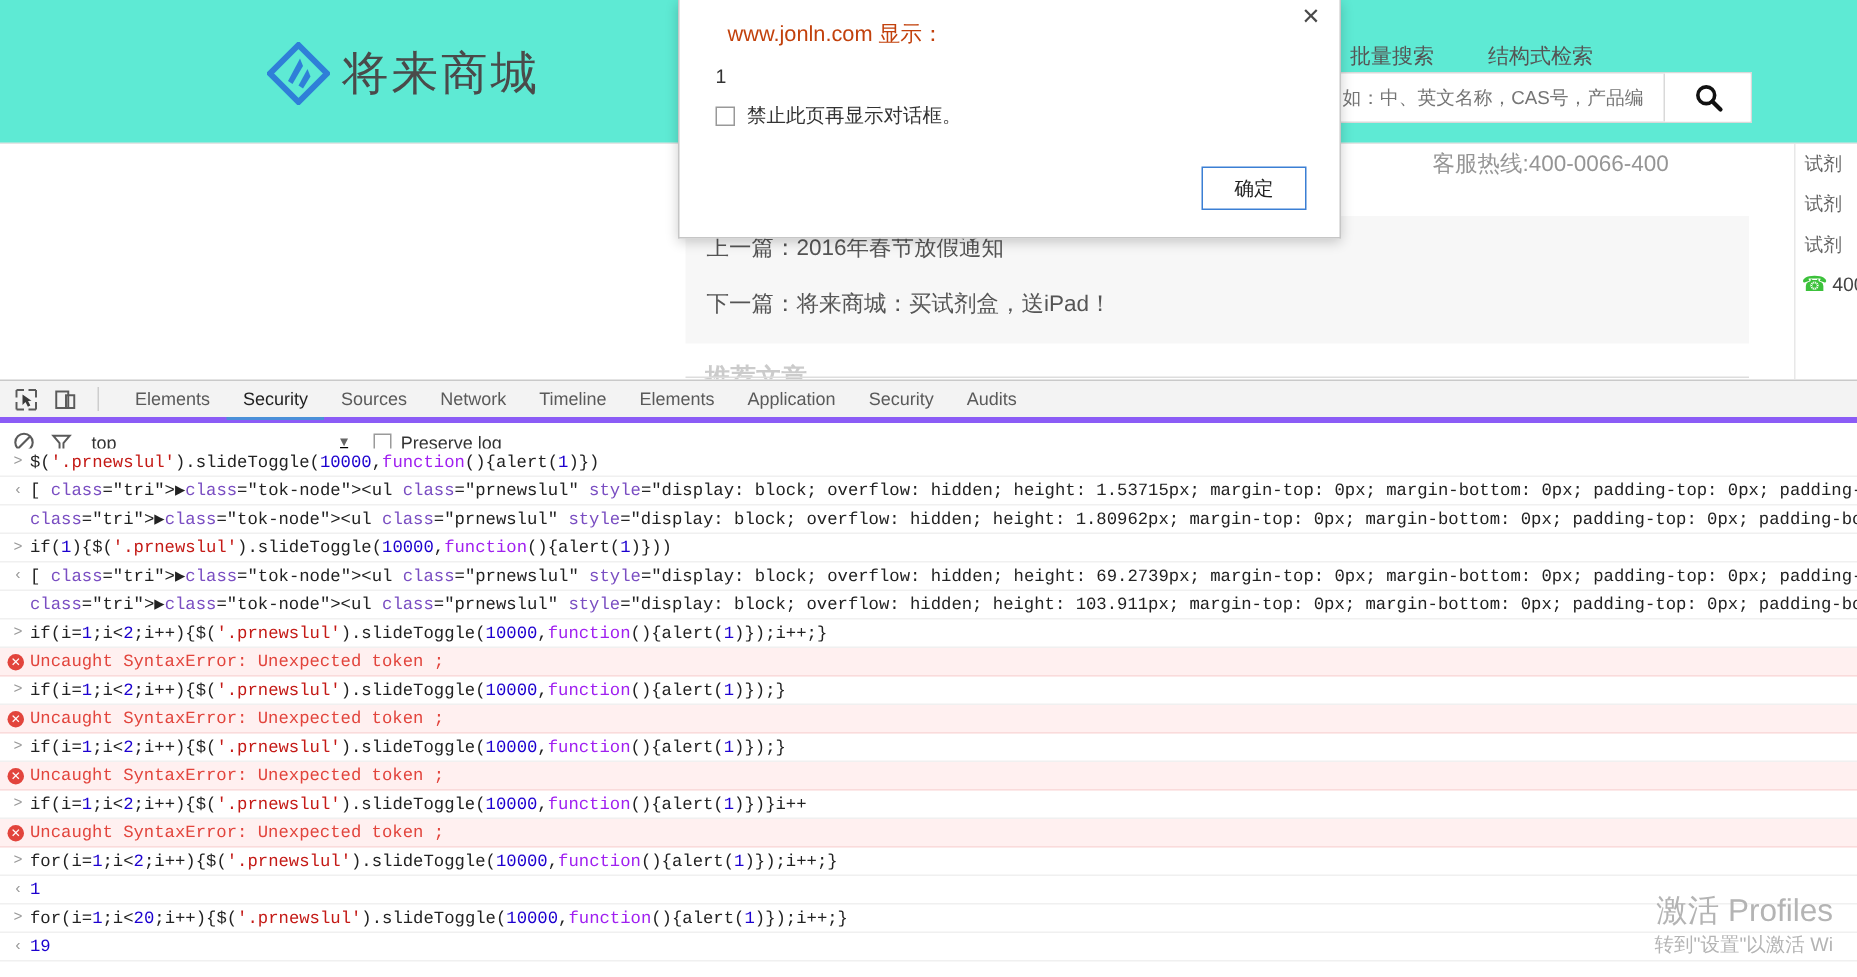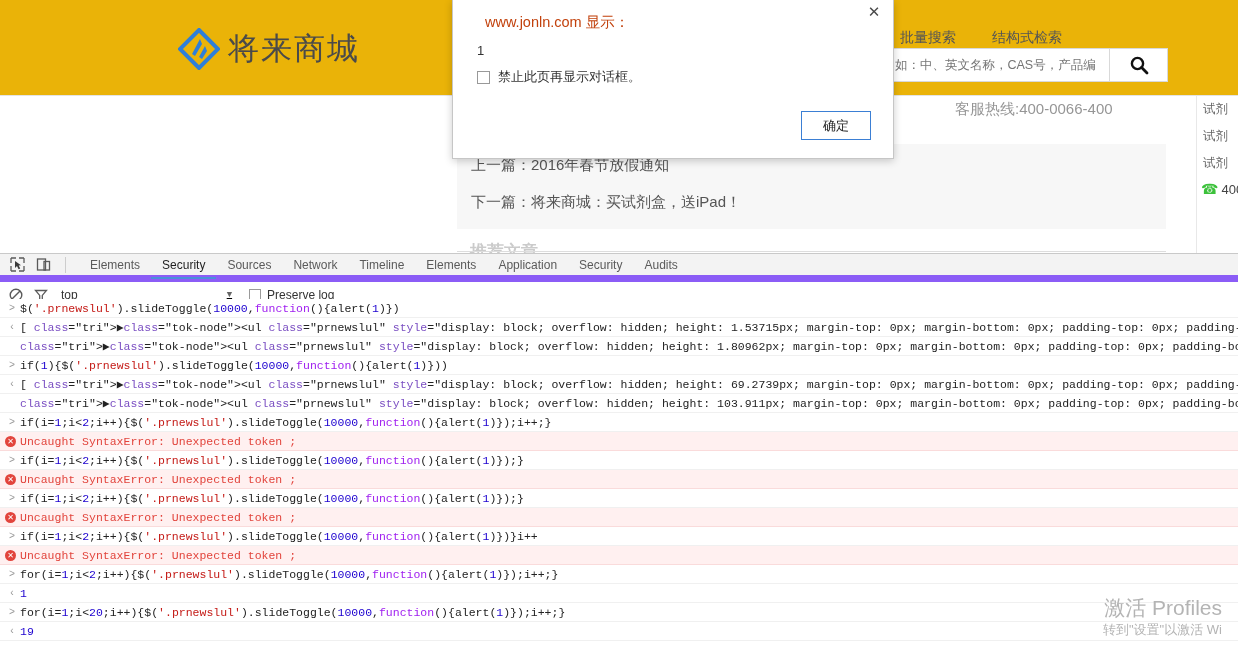--- a/index.html
+++ b/index.html
@@ -9,21 +9,21 @@
     font-family: "Liberation Sans", sans-serif;
     overflow: hidden;
   }
   #app { position: relative; width: 1238px; height: 651px; }
 
   
   .page { position: absolute; left: 0; top: 0; width: 1238px; height: 253px;
           background: #fff; overflow: hidden; }
 
   .site-header { position: absolute; left: 0; top: 0; width: 1238px; height: 96px;
-                 background: #eab308; border-bottom: 1px solid #e4e4e4; }
+                 background: #5eead4; border-bottom: 1px solid #e4e4e4; }
 
   .logo-wrap { position: absolute; left: 178px; top: 28px; display: flex;
                align-items: center; gap: 8px; }
   .logo-mark { width: 42px; height: 42px; position: relative; }
   .logo-mark svg { display: block; }
   .logo-text { font-family: "Liberation Serif", serif; font-size: 31px;
                color: #4a4a4a; letter-spacing: 2px; white-space: nowrap; }
 
   .hdr-right { position: absolute; left: 900px; top: 0; width: 338px; height: 96px; }
   .hdr-links { position: absolute; left: 0; top: 29px; display: flex; gap: 36px;
@@ -79,21 +79,21 @@
             cursor: pointer; font-family: "Liberation Sans", sans-serif;
             display: flex; align-items: center; justify-content: center; }
   .dialog .dlg-ok { left: 348px; }
 
   
   .devtools { position: absolute; left: 0; top: 253px; width: 1238px; height: 398px;
               background: #fff; border-top: 1px solid #c9c9c9;
               font-family: "Liberation Mono", monospace; }
 
   .dt-tabbar { position: relative; height: 28px; background: #f3f3f3;
-               border-bottom: 7px solid #8b5cf6; display: flex; align-items: center; }
+               border-bottom: 4px solid #8b5cf6; display: flex; align-items: center; }
   .dt-icons { display: flex; align-items: center; gap: 10px; padding: 0 9px; }
   .dt-ico { width: 16px; height: 16px; display: flex; align-items: center;
             justify-content: center; cursor: pointer; }
   .dt-sep { width: 1px; height: 16px; background: #cdcdcd; margin: 0 4px; }
   .dt-tabs { display: flex; align-items: center; height: 28px;
              font-family: "Liberation Sans", sans-serif; }
   .dt-tab { padding: 0 11px; height: 28px; line-height: 28px; font-size: 12px;
             color: #5a5a5a; cursor: pointer; }
   .dt-tab.active { color: #1f1f1f; border-bottom: 2px solid #4a90d9; }
 

